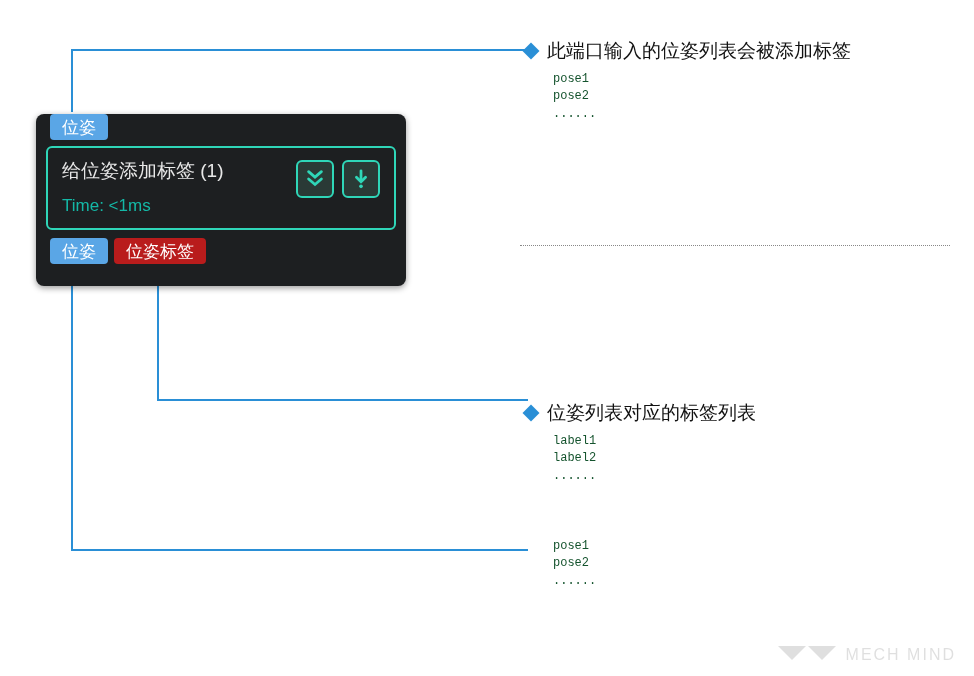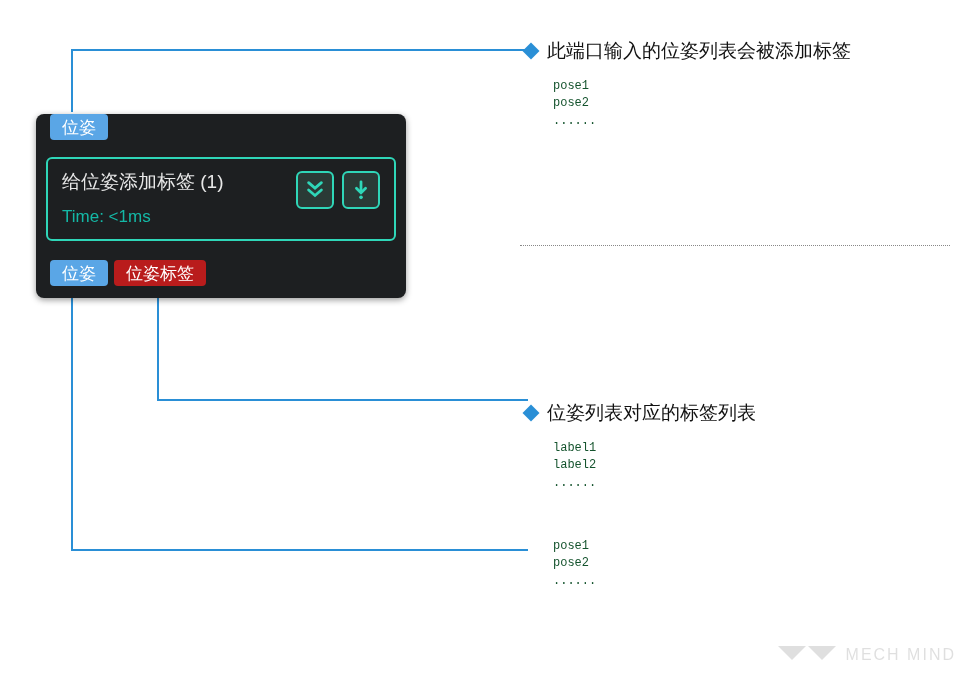--- a/index.html
+++ b/index.html
@@ -8,42 +8,42 @@
 
   
   .node {
     position: absolute;
     left: 36px;
     top: 114px;
     width: 370px;
     background: #1d1f21;
     border-radius: 8px;
     box-shadow: 0 2px 6px rgba(0,0,0,0.4);
-    padding-bottom: 12px;
+    padding-bottom: 22px;
   }
   .node .input-row, .node .output-row {
     display: flex; gap: 6px;
   }
   .node .input-row { padding: 0 0 6px 14px; }
   .node .output-row { padding: 8px 0 0 14px; }
 
   .tag {
     height: 26px;
     padding: 2px 12px 0;
     border-radius: 4px;
     color: #fff;
     font-size: 17px;
     line-height: 24px;
     display: inline-block;
   }
   .tag.blue  { background: #5aa6e6; }
   .tag.brown { background: #b91c1c; }
 
   .node-body {
-    margin: 11px 10px;
+    margin: 0 10px;
     border: 2px solid #2fd6b8;
     border-radius: 6px;
     padding: 10px 14px 12px;
     display: flex;
     justify-content: space-between;
     align-items: flex-start;
   }
   .node-text { display: flex; flex-direction: column; gap: 12px; }
   .node-title { color: #e8e8e8; font-size: 19px; }
   .node-time  { color: #14b8a6; font-size: 17px; }
@@ -57,21 +57,21 @@
     display: flex; align-items: center; justify-content: center;
   }
   .icon-btn svg { width: 22px; height: 22px; }
 
   
   .anno {
     position: absolute;
     left: 525px;
     display: flex;
     flex-direction: column;
-    gap: 14px;
+    gap: 7px;
   }
   .anno .title-line { display: flex; align-items: center; gap: 10px; }
   .diamond {
     width: 12px; height: 12px;
     background: #2a8fd6;
     transform: rotate(45deg);
     flex-shrink: 0;
   }
   .anno .title { font-size: 19px; color: #111; }
   .anno .example { padding-left: 28px; color: #14532d; font-size: 12px; line-height: 1.45; white-space: pre-line; font-family: Liberation Mono, monospace; }

